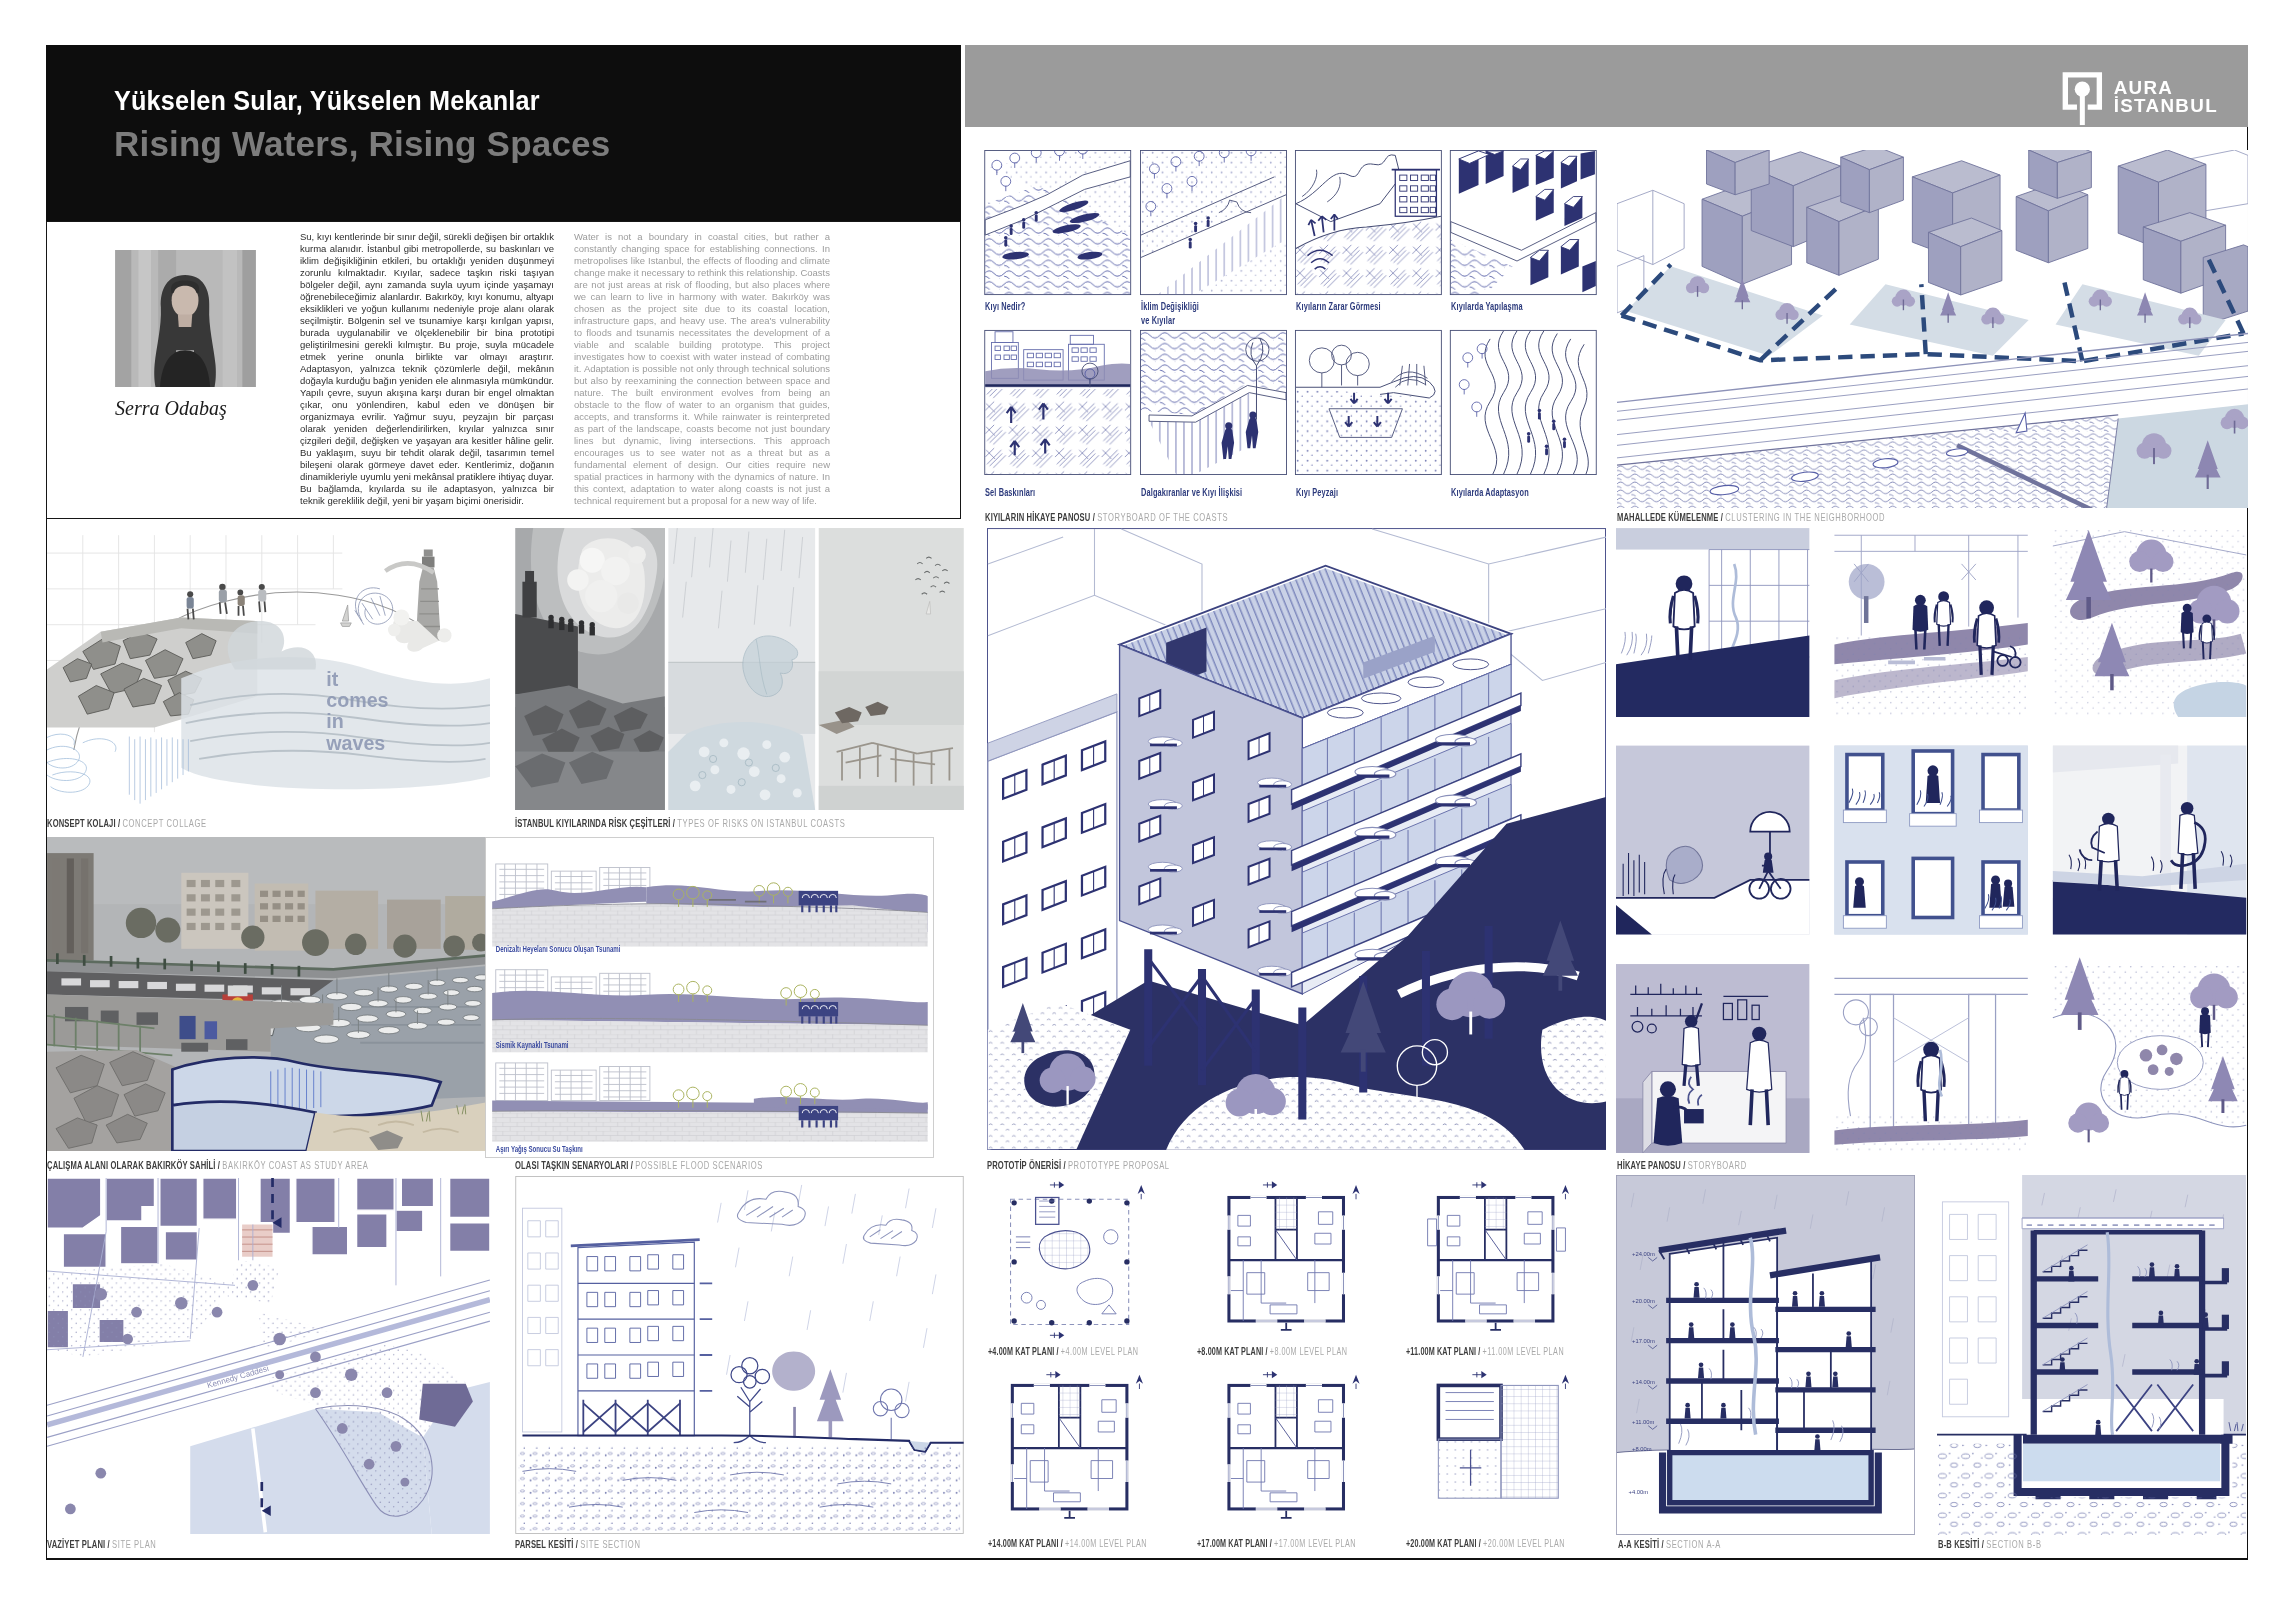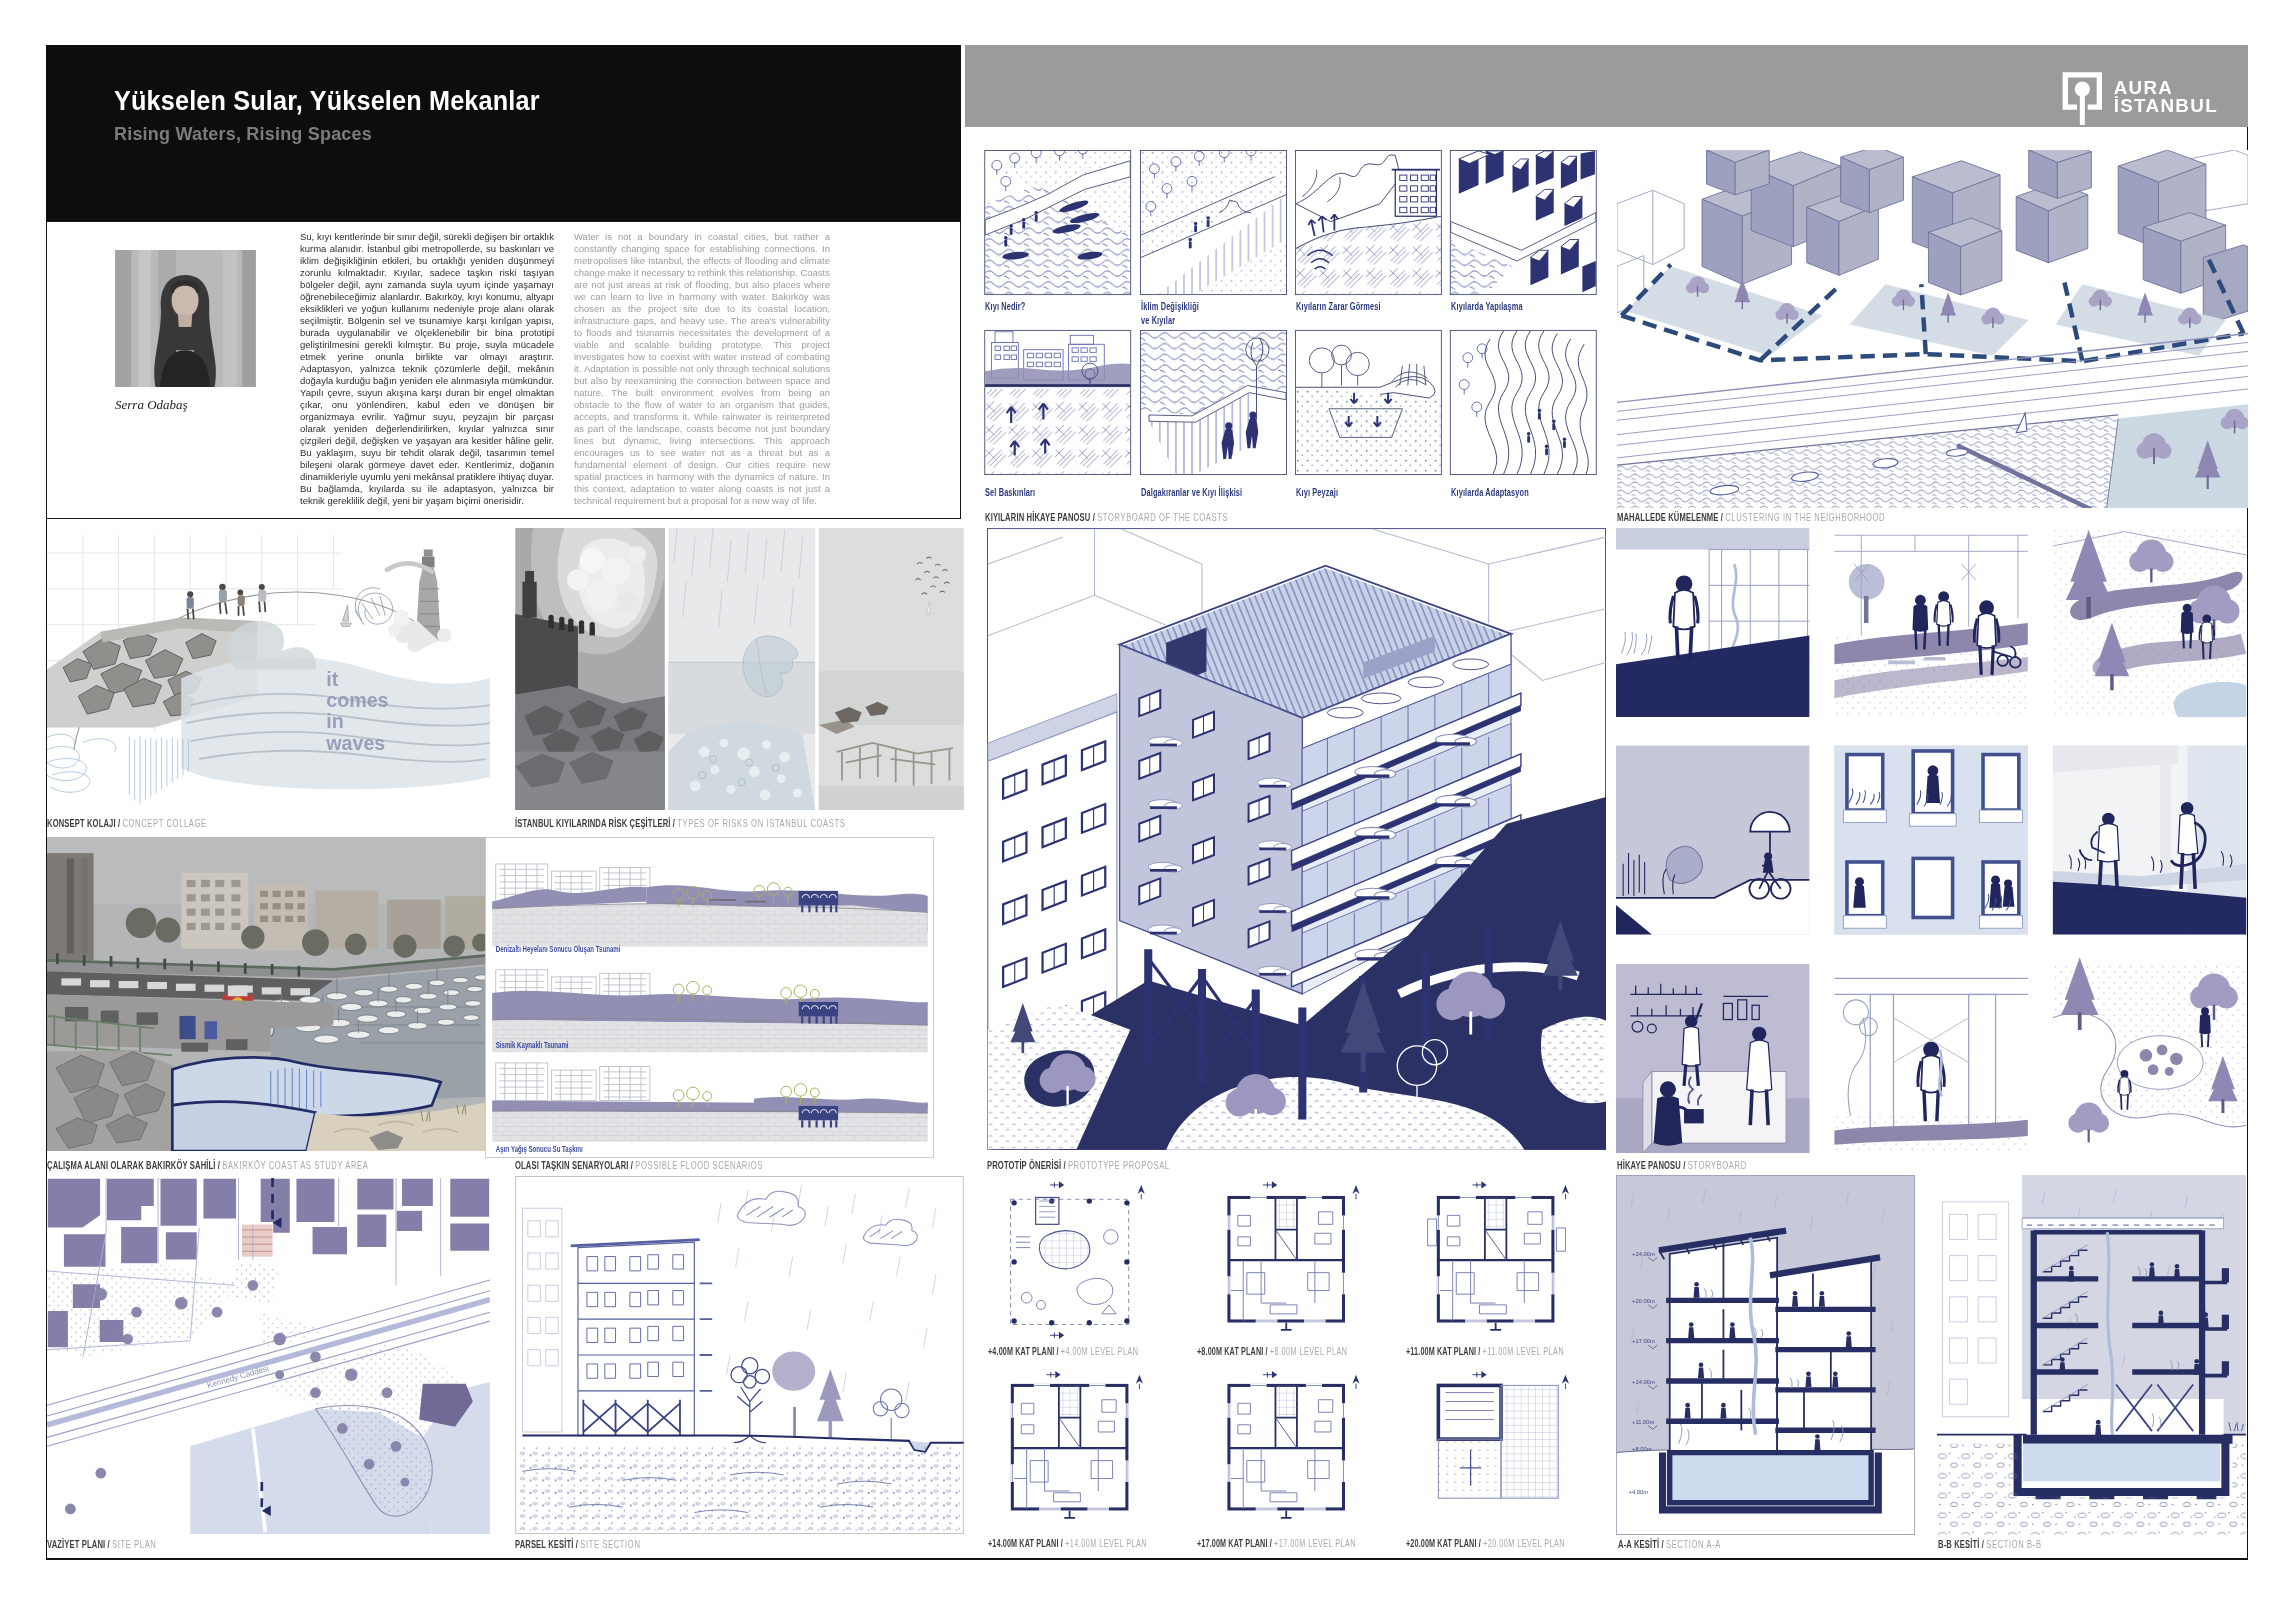--- a/index.html
+++ b/index.html
@@ -14,21 +14,21 @@
 </style>
 </head>
 <body>
 
 <div class="abs" style="left:46px;top:45px;width:2200px;height:1513px;border-left:1.8px solid #111;border-right:1.8px solid #111;border-bottom:2.7px solid #111;"></div>
 
 <div class="abs" style="left:46px;top:45px;width:915px;height:176px;background:#0d0d0d;"></div>
 
 <div class="abs" style="left:114px;top:85px;font-size:28px;font-weight:bold;color:#ffffff;letter-spacing:0.2px;transform:scaleX(.9);transform-origin:0 0;">Yükselen Sular, Yükselen Mekanlar</div>
 
-<div class="abs" style="left:114px;top:124px;font-size:18px;font-weight:bold;color:#7c7c7c;letter-spacing:0.2px;">Rising Waters, Rising Spaces</div>
+<div class="abs" style="left:114px;top:124px;font-size:35px;font-weight:bold;color:#7c7c7c;letter-spacing:0.2px;">Rising Waters, Rising Spaces</div>
 
 <div class="abs" style="left:965px;top:45px;width:1283px;height:82px;background:#9b9b9b;"></div>
 
 <div class="abs" style="left:2051px;top:64px;width:188px;height:63px;">
 <svg width="188" height="63" viewBox="0 0 210 70">
   <g fill="none" stroke="#fff" stroke-width="6">
     <path d="M29 48 H16 V12 H54 V48 H41"></path>
   </g>
   <circle cx="35" cy="28" r="8.5" fill="#fff"></circle>
   <rect x="32.2" y="34" width="5.6" height="34" fill="#fff"></rect>
@@ -48,21 +48,21 @@
   <rect x="120" width="16" height="153" fill="#c2c2c2"></rect>
   <rect x="142" width="15" height="153" fill="#9f9f9f"></rect>
   <path d="M78 28 C58 28 50 44 51 64 C52 86 46 108 44 128 C43 140 44 148 45 153 L70 153 L68 112 L88 112 L86 153 L111 153 C112 148 113 140 112 128 C110 108 104 86 105 64 C106 44 98 28 78 28 Z" fill="#383838"></path>
   <ellipse cx="78" cy="56" rx="15" ry="19" fill="#c9b9ae"></ellipse>
   <path d="M70 72 h16 l-1 14 h-14 Z" fill="#bfaea3"></path>
   <path d="M50 153 C52 126 62 112 78 112 C94 112 104 126 106 153 Z" fill="#242424"></path>
   <path d="M63 40 C66 32 90 32 93 40 C95 46 92 52 90 46 C86 38 70 38 66 46 C64 52 61 46 63 40 Z" fill="#2e2e2e"></path>
 </svg>
 </div>
 
-<div class="abs" style="left:115px;top:397px;font-size:13px;font-style:italic;color:#1a1a1a;font-family:'Liberation Serif',serif;">Serra Odabaş</div>
+<div class="abs" style="left:115px;top:397px;font-size:20px;font-style:italic;color:#1a1a1a;font-family:'Liberation Serif',serif;">Serra Odabaş</div>
 
 <div class="abs" style="left:300px;top:231px;width:254px;font-size:9.5px;line-height:12px;color:#2d2d2d;text-align:justify;">Su, kıyı kentlerinde bir sınır değil, sürekli değişen bir ortaklık kurma alanıdır. İstanbul gibi metropollerde, su baskınları ve iklim değişikliğinin etkileri, bu ortaklığı yeniden düşünmeyi zorunlu kılmaktadır. Kıyılar, sadece taşkın riski taşıyan bölgeler değil, aynı zamanda suyla uyum içinde yaşamayı öğrenebileceğimiz alanlardır. Bakırköy, kıyı konumu, altyapı eksiklikleri ve yoğun kullanımı nedeniyle proje alanı olarak seçilmiştir. Bölgenin sel ve tsunamiye karşı kırılgan yapısı, burada uygulanabilir ve ölçeklenebilir bir bina prototipi geliştirilmesini gerekli kılmıştır. Bu proje, suyla mücadele etmek yerine onunla birlikte var olmayı araştırır. Adaptasyon, yalnızca teknik çözümlerle değil, mekânın doğayla kurduğu bağın yeniden ele alınmasıyla mümkündür. Yapılı çevre, suyun akışına karşı duran bir engel olmaktan çıkar, onu yönlendiren, kabul eden ve dönüşen bir organizmaya evrilir. Yağmur suyu, peyzajın bir parçası olarak yeniden değerlendirilirken, kıyılar yalnızca sınır çizgileri değil, değişken ve yaşayan ara kesitler hâline gelir. Bu yaklaşım, suyu bir tehdit olarak değil, tasarımın temel bileşeni olarak görmeye davet eder. Kentlerimiz, doğanın dinamikleriyle uyumlu yeni mekânsal pratiklere ihtiyaç duyar. Bu bağlamda, kıyılarda su ile adaptasyon, yalnızca bir teknik gereklilik değil, yeni bir yaşam biçimi önerisidir.</div>
 
 <div class="abs" style="left:574px;top:231px;width:256px;font-size:9.5px;line-height:12px;color:#9c9c9c;text-align:justify;">Water is not a boundary in coastal cities, but rather a constantly changing space for establishing connections. In metropolises like Istanbul, the effects of flooding and climate change make it necessary to rethink this relationship. Coasts are not just areas at risk of flooding, but also places where we can learn to live in harmony with water. Bakırköy was chosen as the project site due to its coastal location, infrastructure gaps, and heavy use. The area's vulnerability to floods and tsunamis necessitates the development of a viable and scalable building prototype. This project investigates how to coexist with water instead of combating it. Adaptation is possible not only through technical solutions but also by reexamining the connection between space and nature. The built environment evolves from being an obstacle to the flow of water to an organism that guides, accepts, and transforms it. While rainwater is reinterpreted as part of the landscape, coasts become not just boundary lines but dynamic, living intersections. This approach encourages us to see water not as a threat but as a fundamental element of design. Our cities require new spatial practices in harmony with the dynamics of nature. In this context, adaptation to water along coasts is not just a technical requirement but a proposal for a new way of life.</div>
 
 <div class="abs" style="left:984px;top:150px;">
 <svg width="613" height="325" viewBox="0 0 684 363">
 <defs>
   <pattern id="sq" width="22" height="12" patternUnits="userSpaceOnUse">
     <path d="M0 6 Q5.5 0 11 6 T22 6" fill="none" stroke="#565ea6" stroke-width="1"></path>

